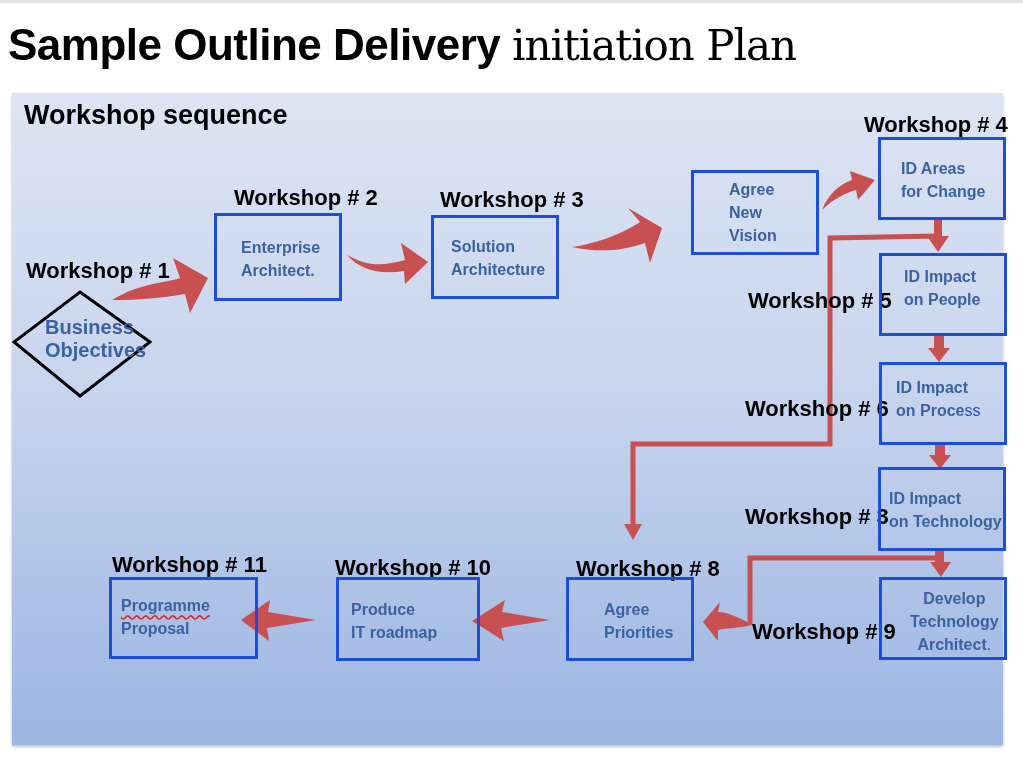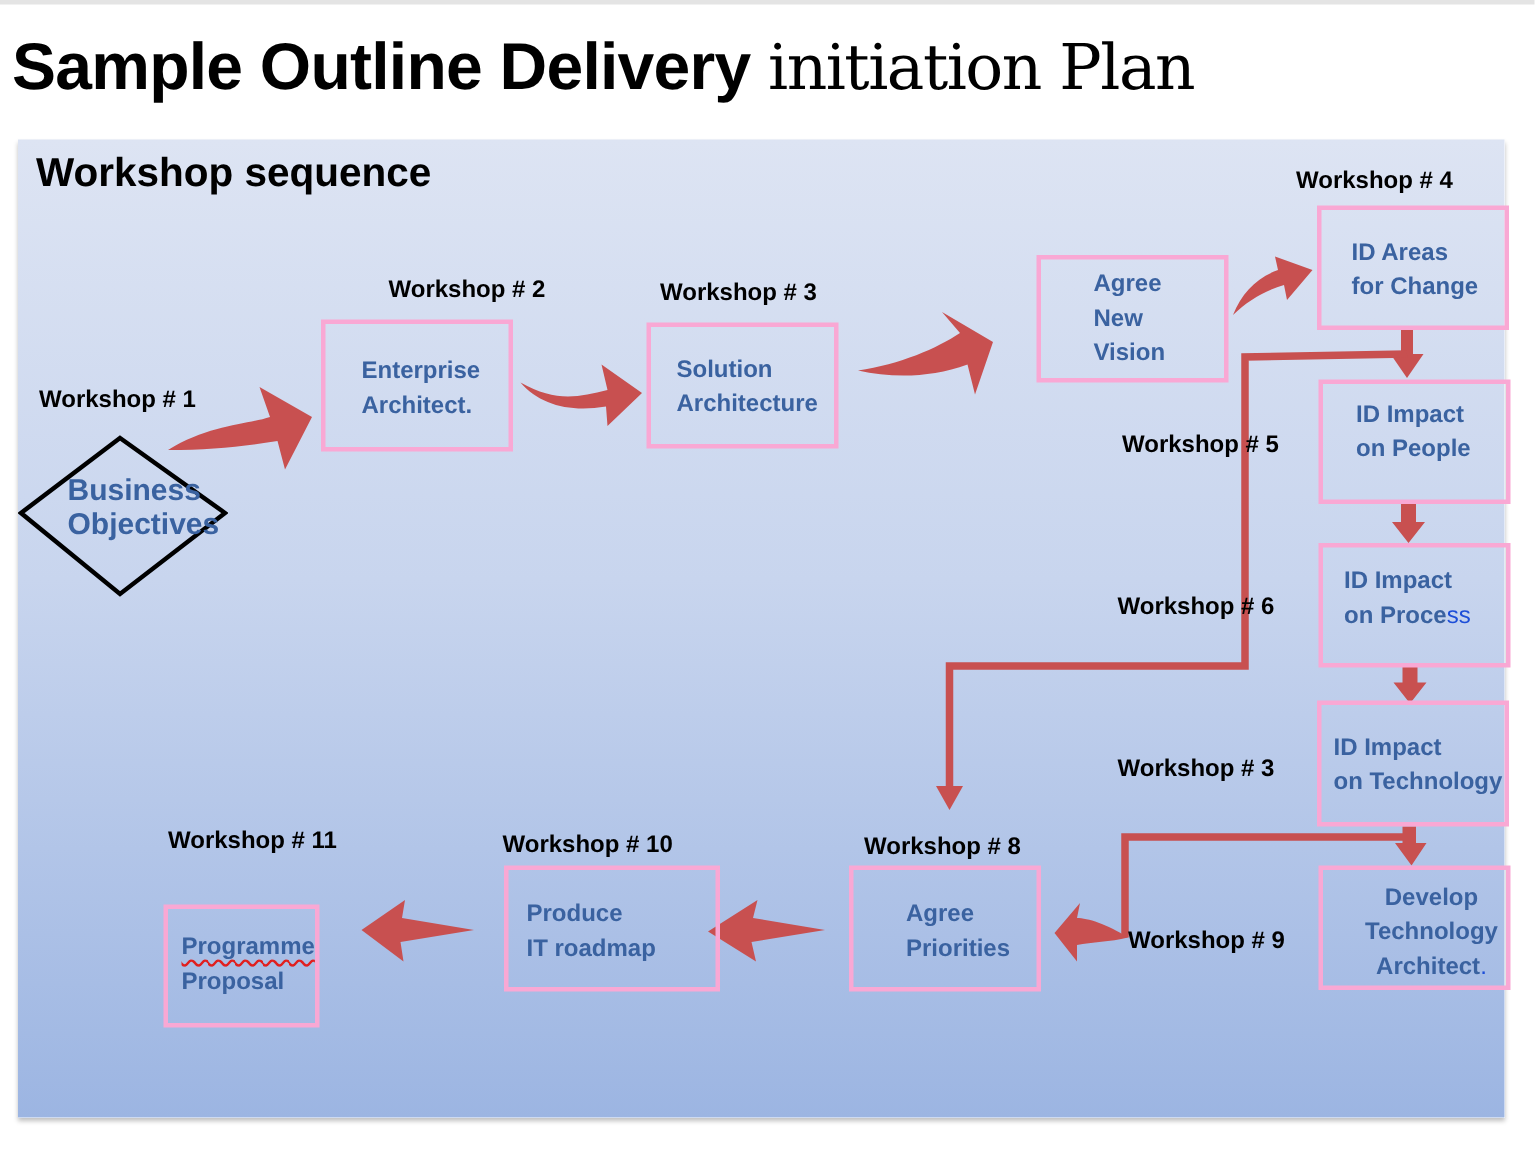--- a/index.html
+++ b/index.html
@@ -19,26 +19,26 @@
     position: absolute; left: 12px; top: 93px; width: 991px; height: 652px;
     background: linear-gradient(to bottom, #dde4f3 0%, #c8d5ee 45%, #9cb5e2 100%);
     box-shadow: 0 2px 3px rgba(0,0,0,0.25);
   }
   .panel-title {
     position: absolute; left: 24px; top: 100px; font-size: 27px; font-weight: bold; color: #000;
     white-space: nowrap;
   }
   svg.arrows { position: absolute; left: 0; top: 0; width: 1023px; height: 766px; pointer-events: none; }
   .box {
-    position: absolute; box-sizing: border-box; border: 3px solid #f9a8d4;
+    position: absolute; box-sizing: border-box; border: 3px solid #1d4ed8;
     color: #3a62a0; font-weight: bold; font-size: 16px; line-height: 23px;
   }
   .box .txt { position: absolute; white-space: nowrap; }
   .wlabel {
-    position: absolute; font-size: 16px; font-weight: bold; color: #000; white-space: nowrap;
+    position: absolute; font-size: 22px; font-weight: bold; color: #000; white-space: nowrap;
   }
   .diamond-wrap { position: absolute; left: 12px; top: 290px; width: 140px; height: 110px; }
   .spell { text-decoration: underline wavy #e02020; text-underline-offset: 3px; }
   .dark { color: #1d4ed8; font-weight: normal; }
 </style>
 </head>
 <body>
 
 <div class="topbar"></div>
 
@@ -90,21 +90,21 @@
 <div class="diamond-wrap">
   <svg width="140" height="110" viewBox="0 0 140 110">
     <polygon points="68,2 138,52 68,106 2,52" fill="none" stroke="#000" stroke-width="3"></polygon>
   </svg>
   <div style="position:absolute; left:33px; top:26px; color:#3a62a0; font-weight:bold; font-size:20px; line-height:23px; white-space:nowrap;">
     <div>Business</div>
     <div>Objectives</div>
   </div>
 </div>
 
-<div class="wlabel" style="left:234px; top:185px;margin-left:25px;">Workshop # 2</div>
+<div class="wlabel" style="left:234px; top:185px;">Workshop # 2</div>
 <div class="box" style="left:214px; top:213px; width:128px; height:88px;">
   <div class="txt" style="left:24px; top:20px;">
     <div>Enterprise</div>
     <div>Architect.</div>
   </div>
 </div>
 
 <div class="wlabel" style="left:440px; top:187px;">Workshop # 3</div>
 <div class="box" style="left:431px; top:215px; width:128px; height:84px;">
   <div class="txt" style="left:17px; top:17px;">
@@ -172,18 +172,18 @@
 
 <div class="wlabel" style="left:335px; top:555px;">Workshop # 10</div>
 <div class="box" style="left:316px; top:577px; width:144px; height:84px;margin-left:20px;">
   <div class="txt" style="left:12px; top:18px;">
     <div>Produce</div>
     <div>IT roadmap</div>
   </div>
 </div>
 
 <div class="wlabel" style="left:112px; top:552px;">Workshop # 11</div>
-<div class="box" style="left:109px; top:577px; width:104px; height:82px;margin-top:26px;">
+<div class="box" style="left:109px; top:577px; width:149px; height:82px;">
   <div class="txt" style="left:9px; top:14px;">
     <div><span class="spell">Programme</span></div>
     <div>Proposal</div>
   </div>
 </div>
 
 </body></html>

